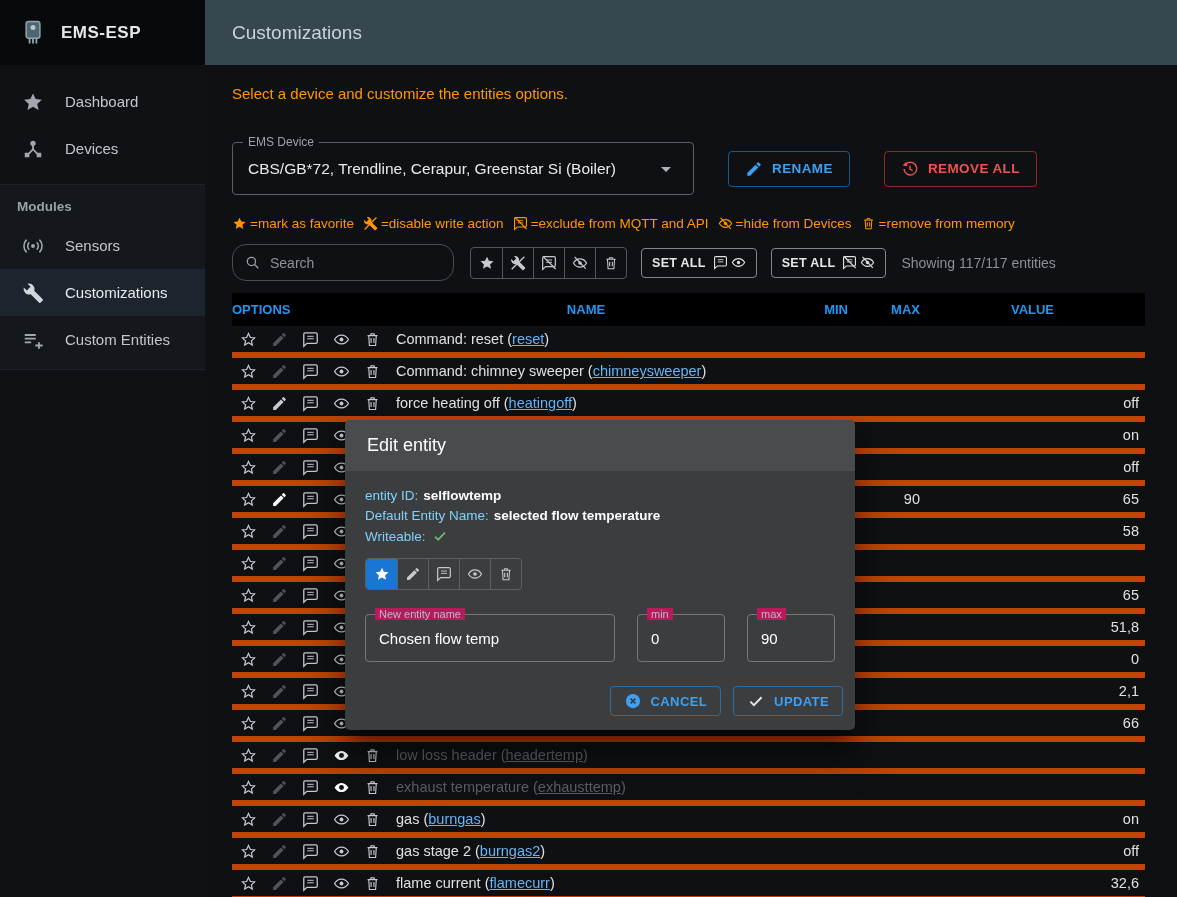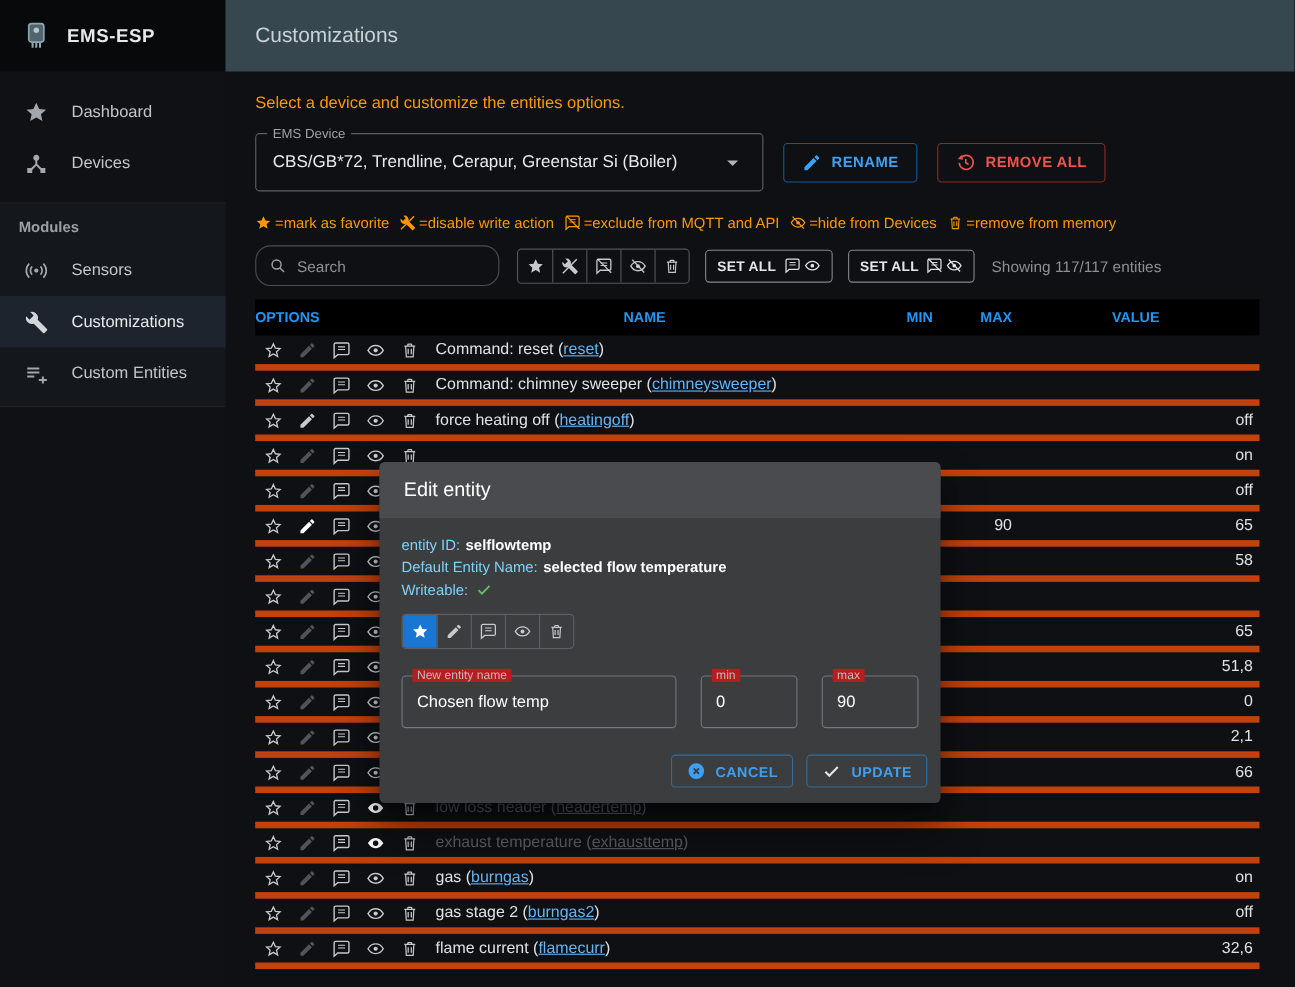--- a/index.html
+++ b/index.html
@@ -19,21 +19,21 @@
 .nav-item.selected{background:#1d242d;color:#e8eaed}
 .nav-item.selected .icon{color:#d3d7db}
 .modules{background:#14171b;border-top:1px solid #1f2227;border-bottom:1px solid #1f2227;margin-top:12px;padding-bottom:6px}
 .section-label{padding:14px 0 8px 17px;font-size:13.5px;font-weight:700;color:#9aa0a6}
 
 .main{flex:1;display:flex;flex-direction:column;min-width:0}
 .appbar{height:65px;flex:0 0 65px;background:#37474f;display:flex;align-items:center;padding-left:27px}
 .appbar-title{font-size:19px;color:#c9d2d7;font-weight:400}
 .content{padding:20px 32px 0 27px}
 .intro{color:#ff9800;font-size:15px}
-.device-row{display:flex;align-items:center;gap:18px;margin-top:19px}
+.device-row{display:flex;align-items:center;gap:34px;margin-top:40px}
 .select-box{position:relative;width:462px;height:53px;border:1px solid #5c6065;border-radius:4px;display:flex;align-items:center;padding:0 15px;cursor:pointer}
 .select-label{position:absolute;top:-8px;left:10px;background:#0e1013;padding:0 5px;font-size:12px;color:#9da2a8}
 .select-value{flex:1;font-size:15.5px;color:#e8eaed;white-space:nowrap;overflow:hidden}
 .select-box .caret{color:#aeb3b8;width:24px;height:24px}
 
 .legend{display:flex;align-items:center;gap:9px;margin-top:21px;color:#ff9800;font-size:13.5px;white-space:nowrap}
 .legend-seg{display:inline-flex;align-items:center;gap:3px}
 .legend .icon{width:15px;height:15px}
 
 .toolbar{display:flex;align-items:center;margin-top:13px}
@@ -84,21 +84,21 @@
 .dialog-title{background:#4a4b4e;border-radius:5px 5px 0 0;padding:15px 22px;font-size:18px;color:#fff;font-weight:500}
 .dialog-body{padding:17px 20px 0}
 .meta{font-size:13.5px;margin-bottom:5px;display:flex;align-items:center}
 .mlabel{color:#7dd3fc}
 .mvalue{color:#fff;font-weight:700;margin-left:5px}
 .check-green{color:#66bb6a;margin-left:6px;width:16px;height:16px}
 .dialog .tg{margin-top:9px;border-color:#5d5f63}
 .dialog .tg .cell{border-left-color:#5d5f63}
 .field-row{display:flex;gap:22px;margin-top:24px}
 .field{position:relative;height:48px;border:1px solid #74777b;border-radius:4px;display:flex;align-items:center;padding:0 13px}
-.field-label{position:absolute;top:-7px;left:9px;background:#b91c1c;padding:0 4px;font-size:11px;color:#b9bdc1}
+.field-label{position:absolute;top:-7px;left:9px;background:#be185d;padding:0 4px;font-size:11px;color:#b9bdc1}
 .field input{width:100%;background:transparent;border:none;outline:none;color:#fff;font-size:15px;font-family:inherit}
 .field-name{width:250px}
 .field-min,.field-max{width:88px}
 .dialog-actions{display:flex;justify-content:flex-end;gap:12px;padding:24px 12px 14px}
 .check-white{color:#dfe6ea}
 </style>
 </head>
 <body>
 
 <div class="app">

